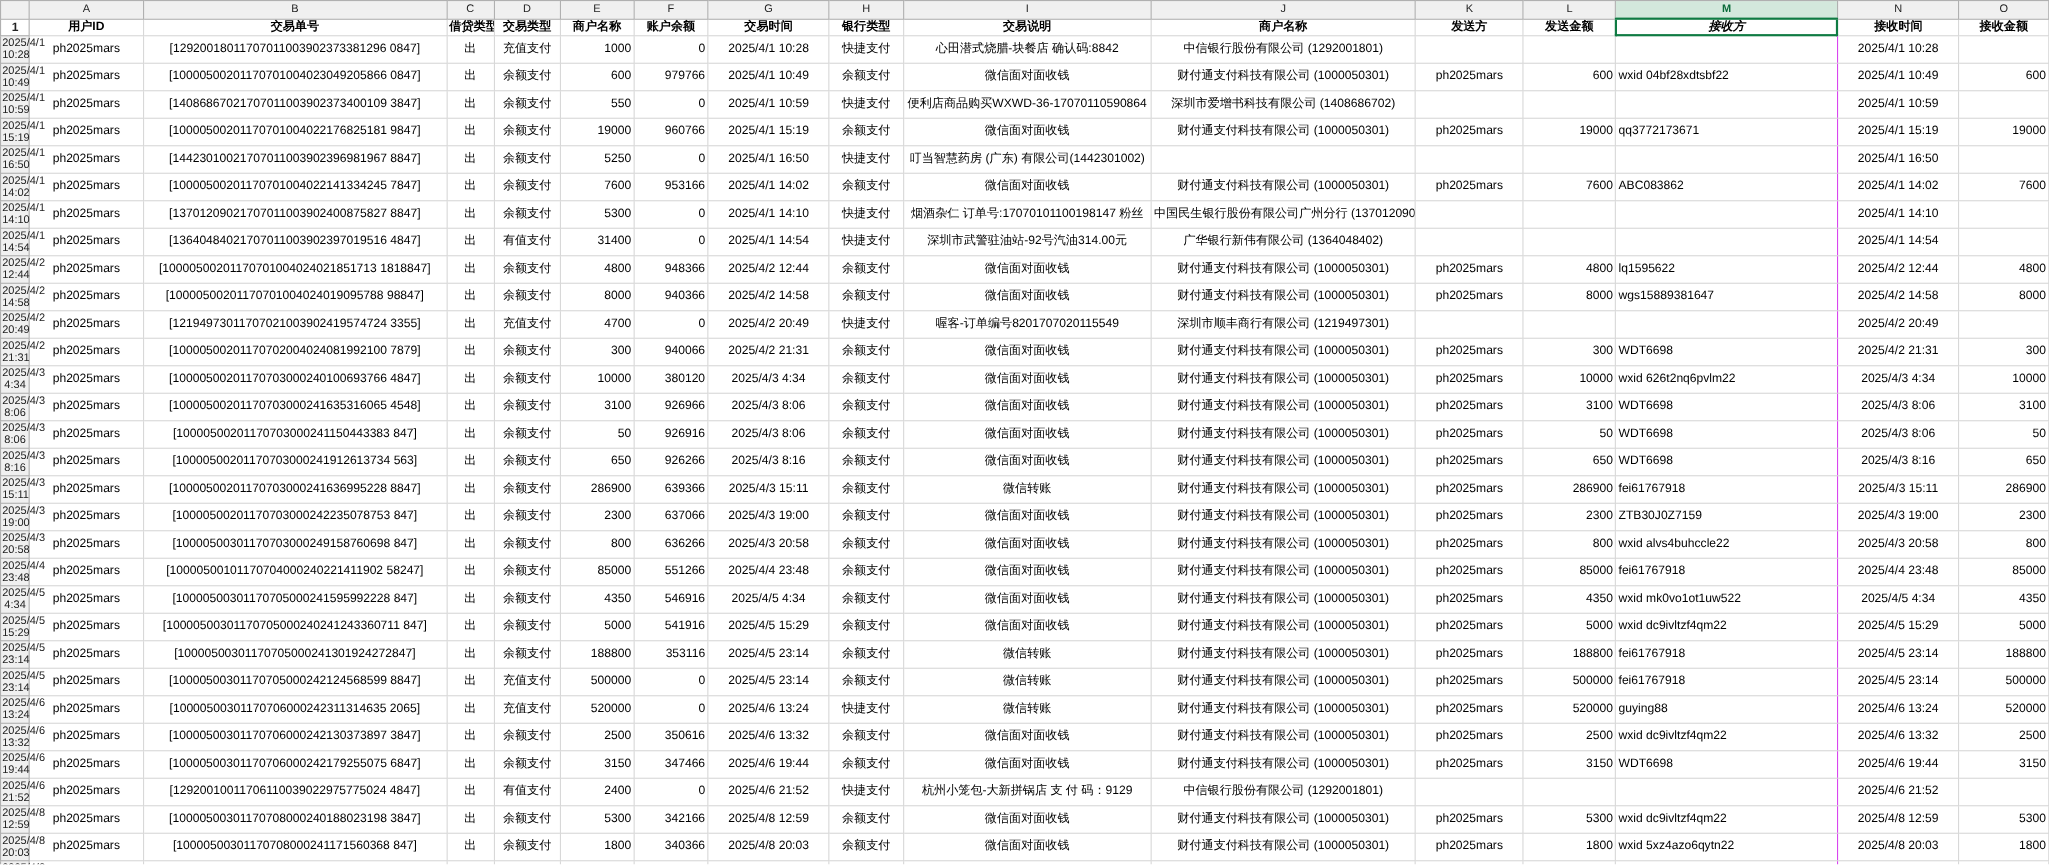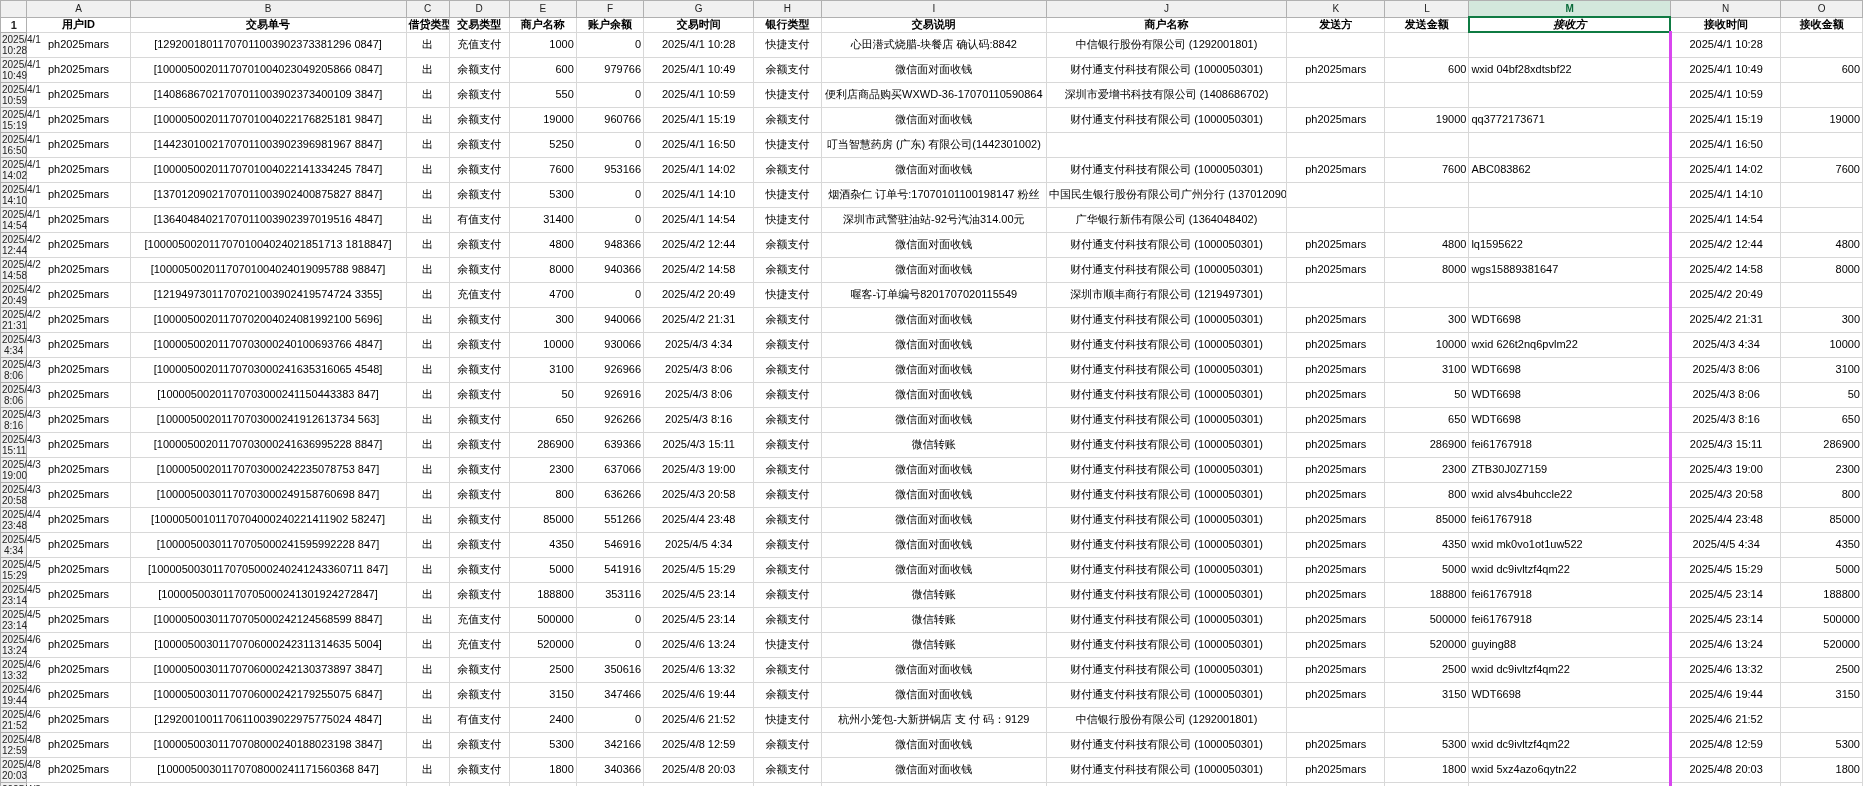--- a/index.html
+++ b/index.html
@@ -18,21 +18,21 @@
   }
   td.cell{
     border:1px solid #d8d8d8;height:13px;font-size:11px;color:#000;
     white-space:nowrap;overflow:hidden;padding:0 2px;line-height:13px;
   }
   .c{text-align:center;}
   .l{text-align:left;}
   .r{text-align:right;}
   .hdrrow td{font-weight:bold;background:#ffffff;text-align:center;font-size:11px;}
   .selcell{border:2px solid #0f7b43 !important;font-style:italic;}
-  tr.datarow td.mcol{border-left:1px solid #0f7b43;border-right:3px solid #d946ef;}
+  tr.datarow td.mcol{border-left:1px solid #0f7b43;border-right:1px solid #d946ef;}
   .corner{background:#f0f0f0;border:1px solid #b0b0b0;width:22px;height:13px;}
 </style>
 </head>
 <body>
 
 <div id="sheet">
   <table class="grid">
     <colgroup id="cg">
         <col style="width: 22px;">
         <col style="width: 86px;">
@@ -284,21 +284,21 @@
           <td class="cell c">深圳市顺丰商行有限公司 (1219497301)</td>
           <td class="cell c"></td>
           <td class="cell r"></td>
           <td class="cell l mcol"></td>
           <td class="cell c">2025/4/2 20:49</td>
           <td class="cell r"></td>
         </tr>
         <tr class="datarow">
           <td class="rowhdr">2025/4/2 21:31</td>
           <td class="cell c">ph2025mars</td>
-          <td class="cell c">[10000500201170702004024081992100 5696]</td>
+          <td class="cell c">[10000500201170702004024081992100 7879]</td>
           <td class="cell c">出</td>
           <td class="cell c">余额支付</td>
           <td class="cell r">300</td>
           <td class="cell r">940066</td>
           <td class="cell c">2025/4/2 21:31</td>
           <td class="cell c">余额支付</td>
           <td class="cell c">微信面对面收钱</td>
           <td class="cell c">财付通支付科技有限公司 (1000050301)</td>
           <td class="cell c">ph2025mars</td>
           <td class="cell r">300</td>
@@ -306,21 +306,21 @@
           <td class="cell c">2025/4/2 21:31</td>
           <td class="cell r">300</td>
         </tr>
         <tr class="datarow">
           <td class="rowhdr">2025/4/3 4:34</td>
           <td class="cell c">ph2025mars</td>
           <td class="cell c">[10000500201170703000240100693766 4847]</td>
           <td class="cell c">出</td>
           <td class="cell c">余额支付</td>
           <td class="cell r">10000</td>
-          <td class="cell r">930066</td>
+          <td class="cell r">380120</td>
           <td class="cell c">2025/4/3 4:34</td>
           <td class="cell c">余额支付</td>
           <td class="cell c">微信面对面收钱</td>
           <td class="cell c">财付通支付科技有限公司 (1000050301)</td>
           <td class="cell c">ph2025mars</td>
           <td class="cell r">10000</td>
           <td class="cell l mcol">wxid 626t2nq6pvlm22</td>
           <td class="cell c">2025/4/3 4:34</td>
           <td class="cell r">10000</td>
         </tr>
@@ -518,21 +518,21 @@
           <td class="cell c">财付通支付科技有限公司 (1000050301)</td>
           <td class="cell c">ph2025mars</td>
           <td class="cell r">500000</td>
           <td class="cell l mcol">fei61767918</td>
           <td class="cell c">2025/4/5 23:14</td>
           <td class="cell r">500000</td>
         </tr>
         <tr class="datarow">
           <td class="rowhdr">2025/4/6 13:24</td>
           <td class="cell c">ph2025mars</td>
-          <td class="cell c">[10000500301170706000242311314635 5004]</td>
+          <td class="cell c">[10000500301170706000242311314635 2065]</td>
           <td class="cell c">出</td>
           <td class="cell c">充值支付</td>
           <td class="cell r">520000</td>
           <td class="cell r">0</td>
           <td class="cell c">2025/4/6 13:24</td>
           <td class="cell c">快捷支付</td>
           <td class="cell c">微信转账</td>
           <td class="cell c">财付通支付科技有限公司 (1000050301)</td>
           <td class="cell c">ph2025mars</td>
           <td class="cell r">520000</td>

